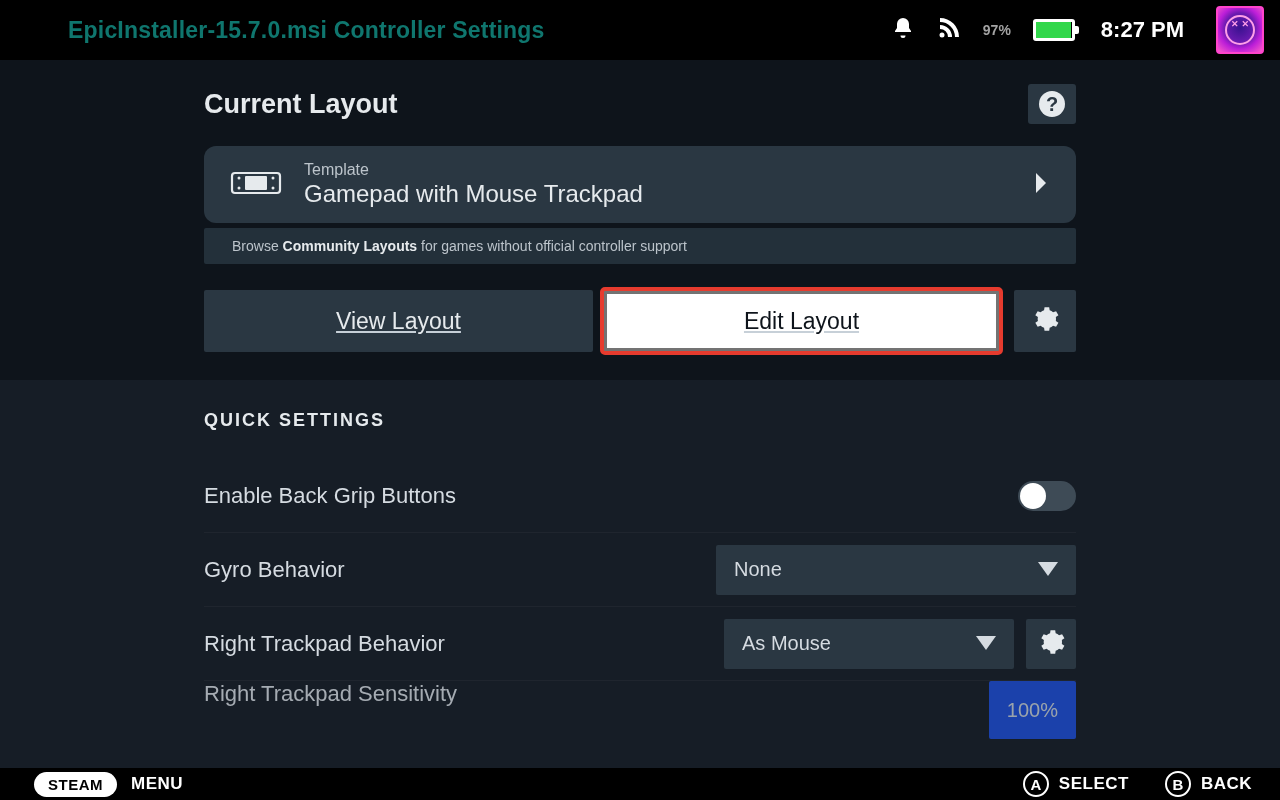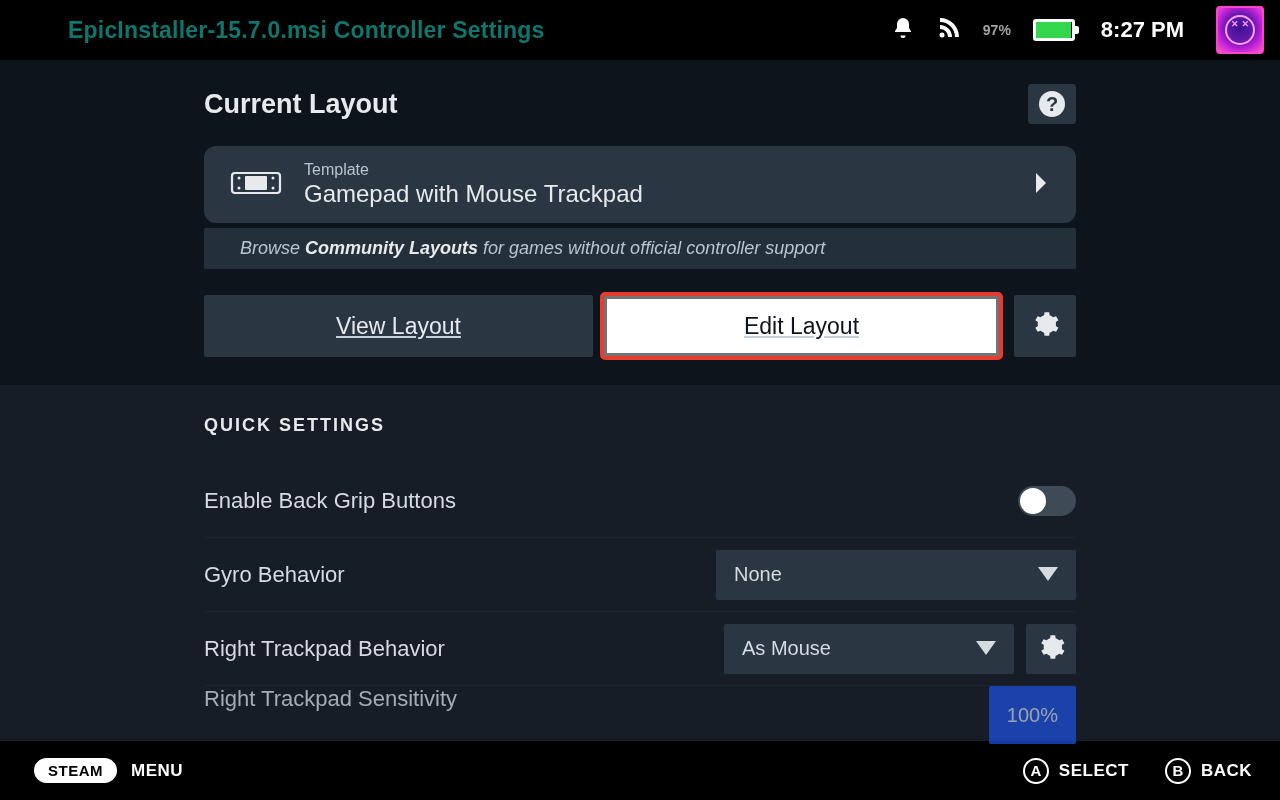--- a/index.html
+++ b/index.html
@@ -81,22 +81,22 @@
     display: flex; align-items: center; gap: 22px;
     padding: 14px 28px 14px 26px; margin-bottom: 5px;
   }
   .device-icon svg { width: 52px; height: 32px; }
   .template-text { flex: 1; }
   .template-label { font-size: 16px; color: #bcc4cb; line-height:1.2; }
   .template-name { font-size: 24px; color: #e6eaed; line-height:1.25; }
   .chevron-icon { color: #e6eaed; }
   .chevron-icon svg { width: 14px; height: 20px; }
   .community-row {
-    background: #23303a; padding: 10px 36px; font-size: 18px; color: #bcc4cb;
-    border-radius: 2px; margin-bottom: 26px; font-style: italic;
+    background: #23303a; padding: 10px 28px; font-size: 14px; color: #bcc4cb;
+    border-radius: 2px; margin-bottom: 26px;
   }
   .community-row b { color: #e6eaed; font-weight: 600; }
 
   .action-row { display: flex; gap: 4px; height: 62px; text-decoration: underline; }
   .action-row .btn {
     flex: 1; display: flex; align-items: center; justify-content: center;
     font-size: 23px; background: #2a3742; color: #e6eaed;
     margin-right: 6px; border-radius: 2px;
   }
   .action-row .btn.edit {
@@ -147,21 +147,21 @@
   }
   .value-pill {
     background: #1d4ed8; height: 58px; padding: 0 18px;
     display: flex; align-items: center; font-size: 20px;
     border-radius: 2px;
   }
   .clip-row { height: 44px; border-bottom: none; align-items: flex-start; }
 
   
   .footer {
-    height: 59px; background: #000; display: flex; align-items: center;
+    height: 32px; background: #000; display: flex; align-items: center;
     padding: 0 28px 0 34px; gap: 14px;
   }
   .pill {
     background: #fff; color: #000; font-weight: 800; font-size: 15px;
     padding: 4px 14px; border-radius: 14px; letter-spacing: .5px;
   }
   .footer .menu-label { color: #fff; font-size: 17px; font-weight: 600; letter-spacing:.5px; }
   .footer .spacer { flex: 1; }
   .glyph-btn { display: flex; align-items: center; gap: 10px; margin-left: 22px; }
   .glyph {

